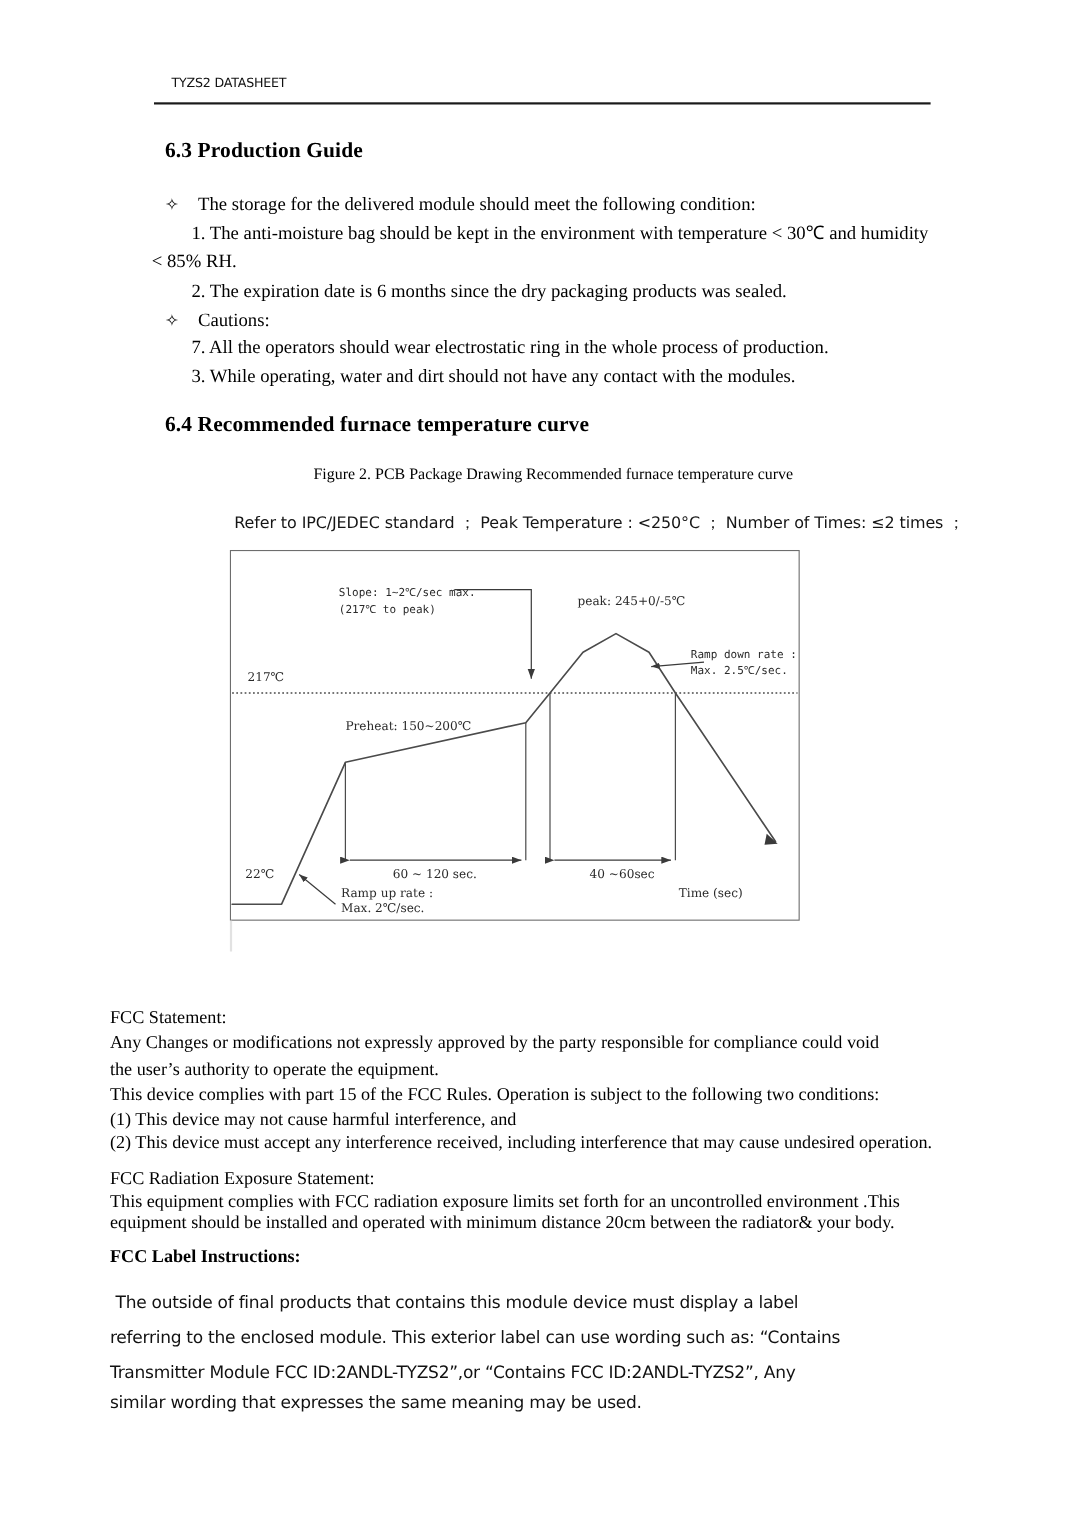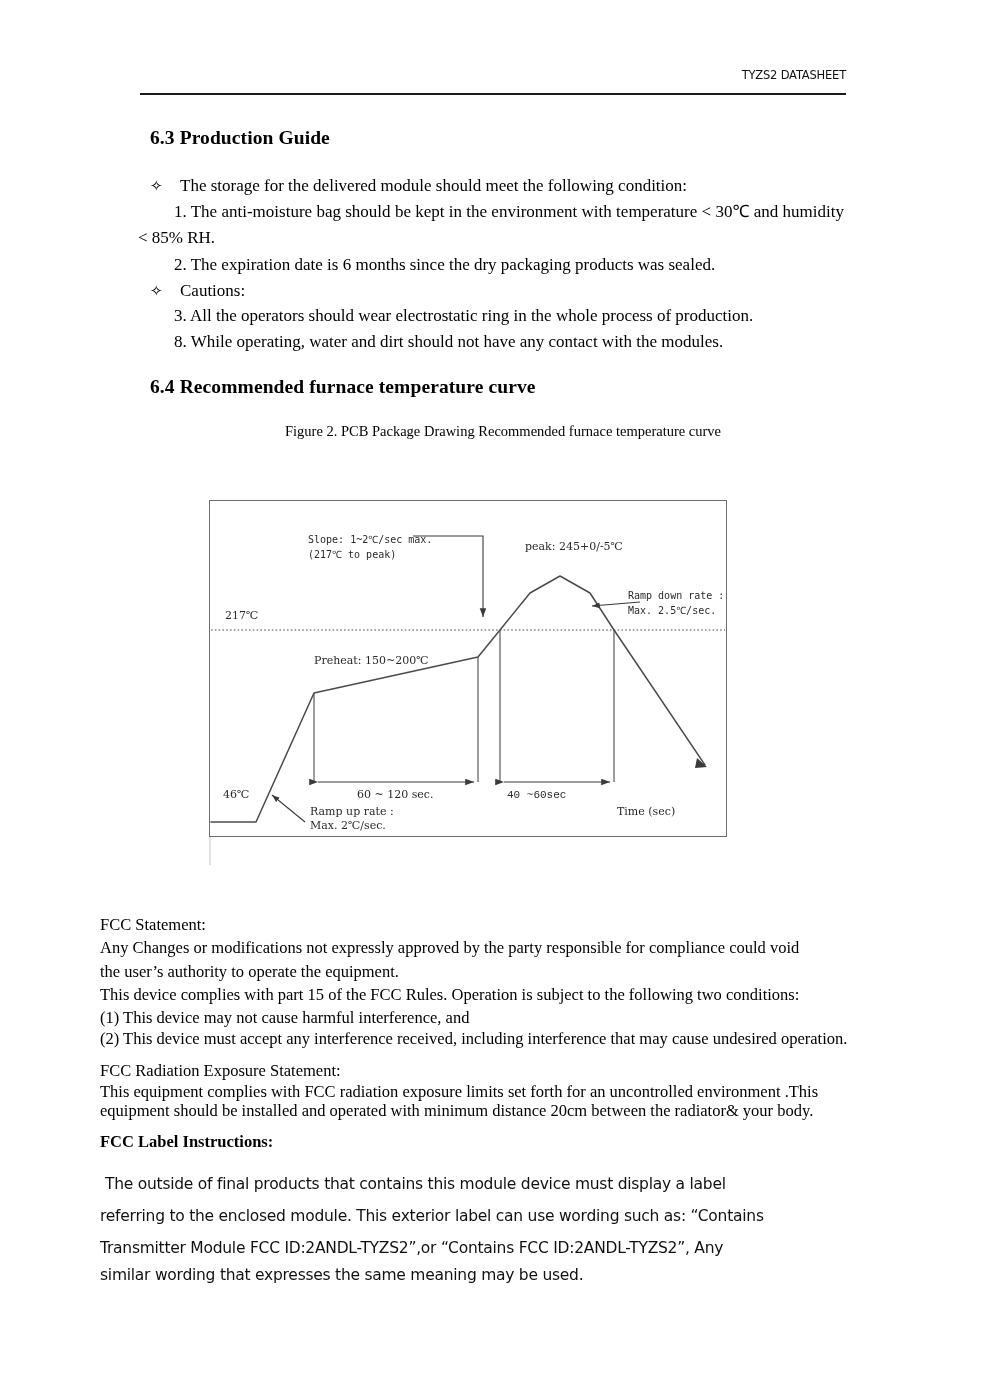--- a/index.html
+++ b/index.html
@@ -19,24 +19,24 @@
   .page {
     position: absolute;
     left: 0; top: 0;
     width: 990px;
     height: 1400px;
   }
 
   
   .doc-header {
     position: absolute;
-    left: 140px;
+    left: 156px;
     top: 68px;
     width: 706px;
-    text-align: right;
+    text-align: left;
   }
   .doc-header .hdr-text {
     font-family: "DejaVu Sans", sans-serif;
     font-size: 11.5px;
     letter-spacing: -0.2px;
     color: #111;
     display: block;
     line-height: 14px;
   }
   .hdr-rule {
@@ -210,27 +210,28 @@
   </div>
 
   <div class="para-just" style="top:199px;">1. The anti-moisture bag should be kept in the environment with temperature &lt; 30℃ and humidity &lt; 85% RH.</div>
 
   <div class="para-ind" style="top:252px;">2. The expiration date is 6 months since the dry packaging products was sealed.</div>
 
   <div class="bullet-row" style="top:278px;">
     <span class="dia">✧</span><span class="bul-label">Cautions:</span>
   </div>
 
-  <div class="para-ind" style="top:303px;">3. All the operators should wear electrostatic ring in the whole process of production.</div>
-  <div class="para-ind" style="top:329px;">8. While operating, water and dirt should not have any contact with the modules.</div>
+  <div class="para-ind" style="top:303px;">7. All the operators should wear electrostatic ring in the whole process of production.</div>
+  <div class="para-ind" style="top:329px;">3. While operating, water and dirt should not have any contact with the modules.</div>
 
   <div class="h-sec" id="h64">6.4 Recommended furnace temperature curve</div>
 
   <div class="fig-caption">Figure 2. PCB Package Drawing Recommended furnace temperature curve</div>
 
+  <div class="fig-note">Refer to IPC/JEDEC standard ； Peak Temperature : &lt;250°C ； Number of Times:  ≤2 times ；</div>
 
   <div class="fig-wrap">
     <div class="fig-box"></div>
     <div class="fig-stub"></div>
 
     <svg class="fig-svg" viewBox="0 0 545 385">
       <defs>
         <marker id="ah" markerWidth="9" markerHeight="9" refX="8" refY="3" orient="auto">
           <path d="M0,0 L8,3 L0,6 z" fill="#3a3a3a"></path>
         </marker>
@@ -272,23 +273,23 @@
     <div class="flab-mono" style="left:428px; top:97px;">
       <div>Ramp down rate :</div>
       <div>Max. 2.5℃/sec.</div>
     </div>
 
     <div class="flab" style="left:25px; top:117px;">217℃</div>
 
     <div class="flab" style="left:114px; top:162px;">Preheat: 150~200℃</div>
 
     <div class="flab" style="left:157px; top:296px;">60 ~ 120 sec.</div>
-    <div class="flab" style="left:307px; top:296px;font-family:Liberation Mono, monospace;">40 ~60sec</div>
-
-    <div class="flab" style="left:23px; top:296px;">46℃</div>
+    <div class="flab" style="left:336px; top:296px;">40 ~60sec</div>
+
+    <div class="flab" style="left:23px; top:296px;">22℃</div>
 
     <div class="flab" style="left:110px; top:313px;">
       <div>Ramp up rate :</div>
       <div>Max. 2℃/sec.</div>
     </div>
 
     <div class="flab" style="left:417px; top:313px;">Time (sec)</div>
   </div>
 
   <div class="fcc-line" style="top:913px;">FCC Statement:</div>

